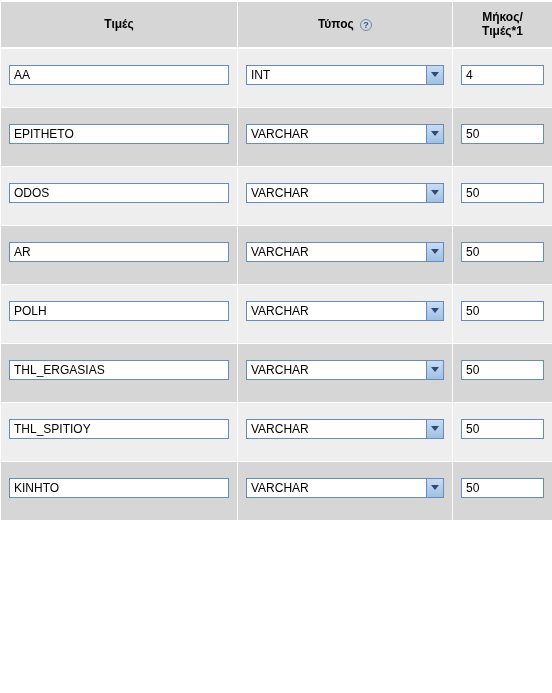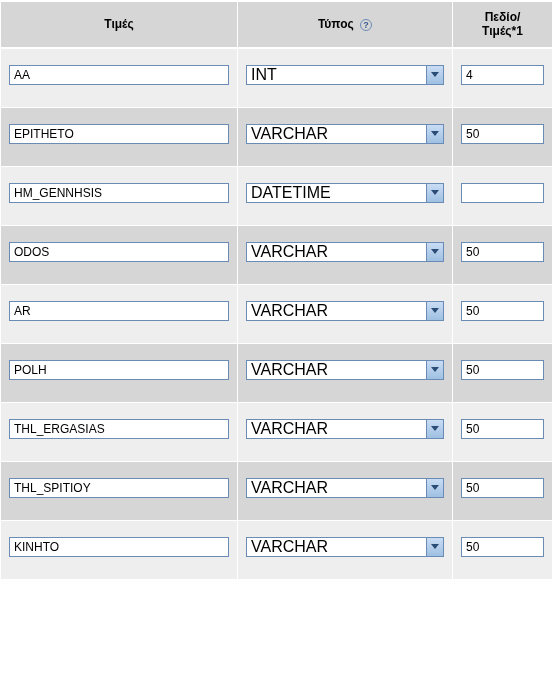--- a/index.html
+++ b/index.html
@@ -52,21 +52,21 @@
       height: 20px;
       background: #fff;
       border: 1px solid #6b8bb7;
       display: flex;
       align-items: center;
       cursor: pointer;
     }
     .select-wrap .select-text {
       flex: 1;
       padding: 0 4px;
-      font-size: 16px;
+      font-size: 12px;
       white-space: nowrap;
       overflow: hidden;
     }
     .select-wrap .select-arrow {
       width: 17px;
       height: 100%;
       background: linear-gradient(#c9dcf4, #9fc0e2);
       border-left: 1px solid #6b8bb7;
       display: flex;
       align-items: center;
@@ -104,21 +104,21 @@
   <thead>
     <tr>
       <th>
         <span>Τιμές</span>
       </th>
       <th>
         <span>Τύπος</span>
         <span class="help-badge">?</span>
       </th>
       <th>
-        <span class="hdr-line">Πεδίο/</span><br>
+        <span class="hdr-line">Μήκος/</span><br>
         <span class="hdr-line">Τιμές*1</span>
       </th>
     </tr>
   </thead>
   <tbody id="rows-body">
   <tr>
         <td><input type="text" value="AA" style=""></td>
         <td>
           <div class="select-wrap">
             <span class="select-text">INT</span>
@@ -139,34 +139,20 @@
             <span class="select-arrow">
               <svg width="8" height="5" viewBox="0 0 8 5">
                 <polygon points="0,0 8,0 4,5" fill="#2b4c76"></polygon>
               </svg>
             </span>
           </div>
         </td>
         <td><input type="text" value="50" style=""></td>
       </tr>
       <tr>
-        <td><input type="text" value="HM_GENNHSIS" style=""></td>
-        <td>
-          <div class="select-wrap">
-            <span class="select-text">DATETIME</span>
-            <span class="select-arrow">
-              <svg width="8" height="5" viewBox="0 0 8 5">
-                <polygon points="0,0 8,0 4,5" fill="#2b4c76"></polygon>
-              </svg>
-            </span>
-          </div>
-        </td>
-        <td><input type="text" value="" style=""></td>
-      </tr>
-      <tr>
         <td><input type="text" value="ODOS" style=""></td>
         <td>
           <div class="select-wrap">
             <span class="select-text">VARCHAR</span>
             <span class="select-arrow">
               <svg width="8" height="5" viewBox="0 0 8 5">
                 <polygon points="0,0 8,0 4,5" fill="#2b4c76"></polygon>
               </svg>
             </span>
           </div>

